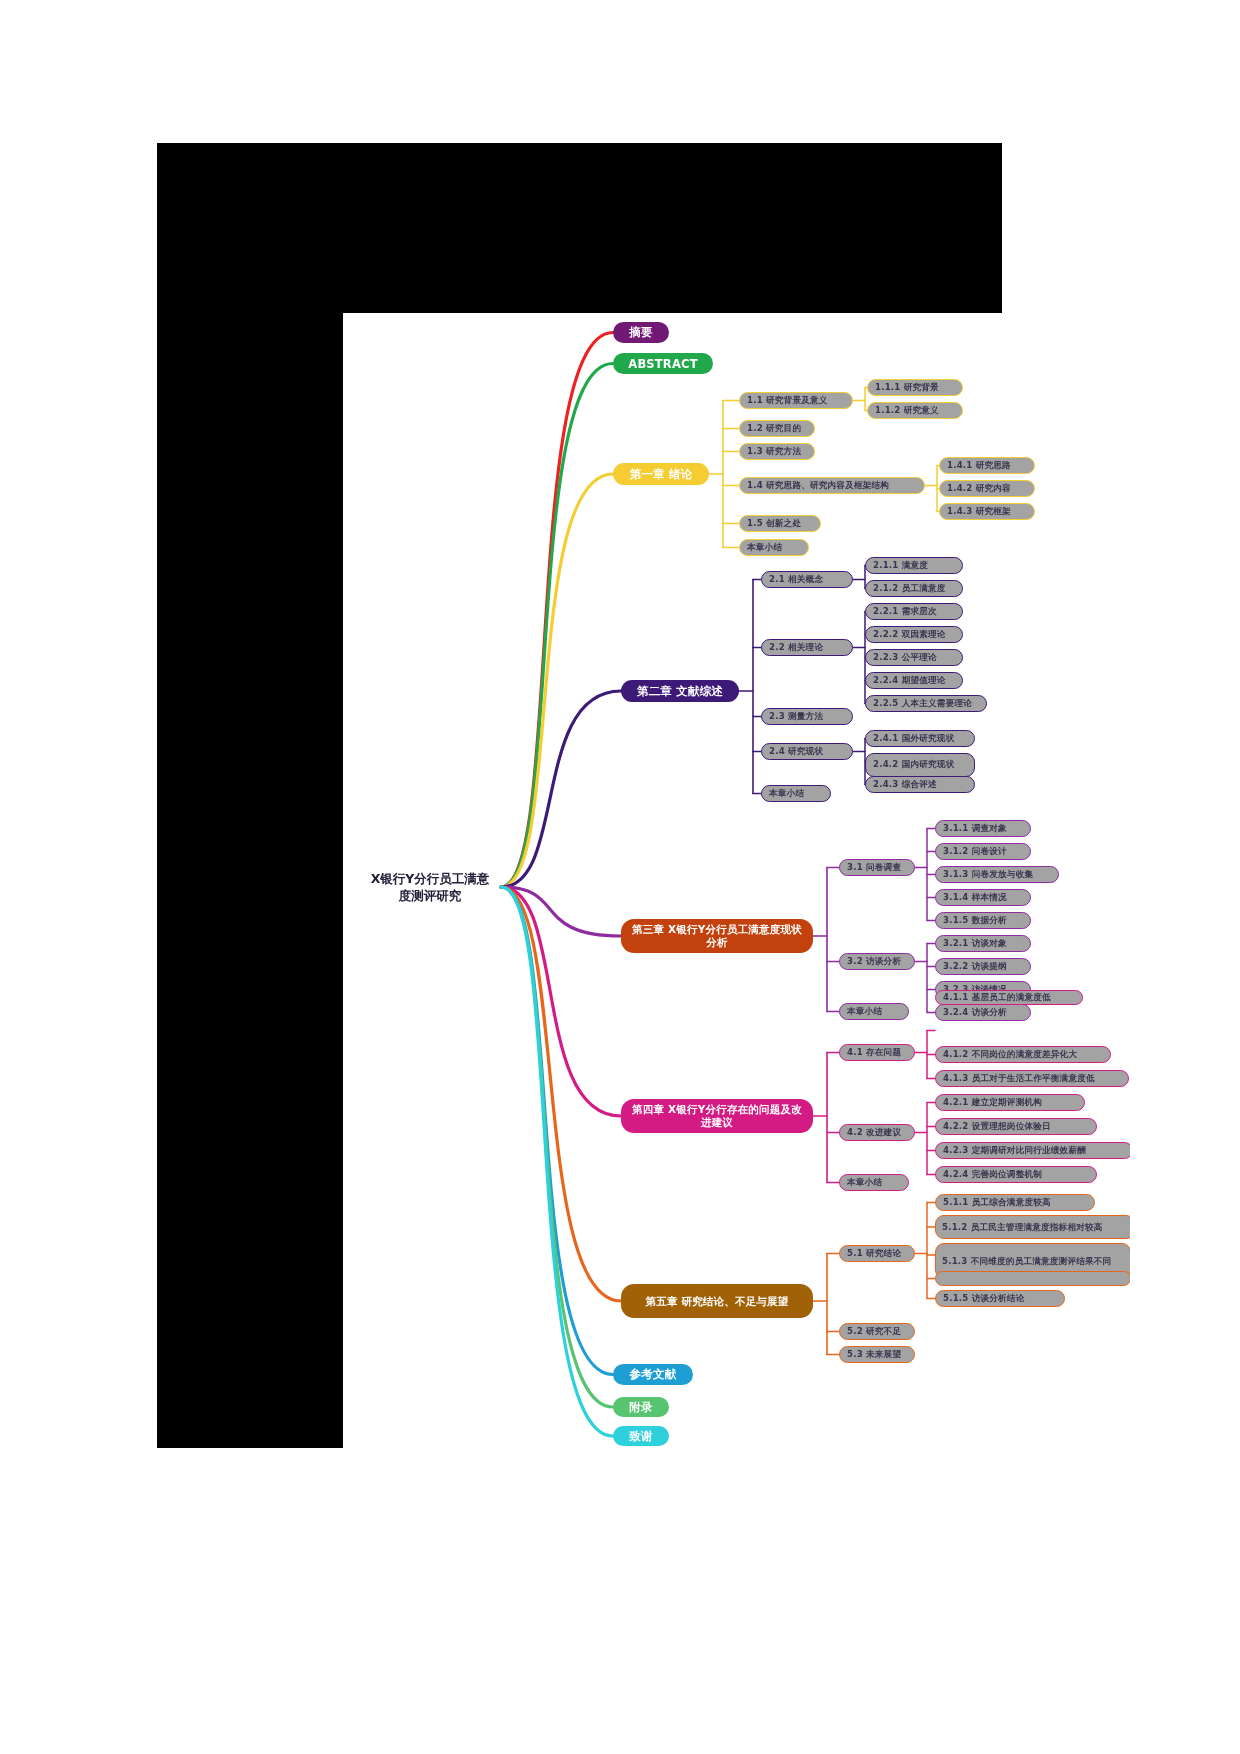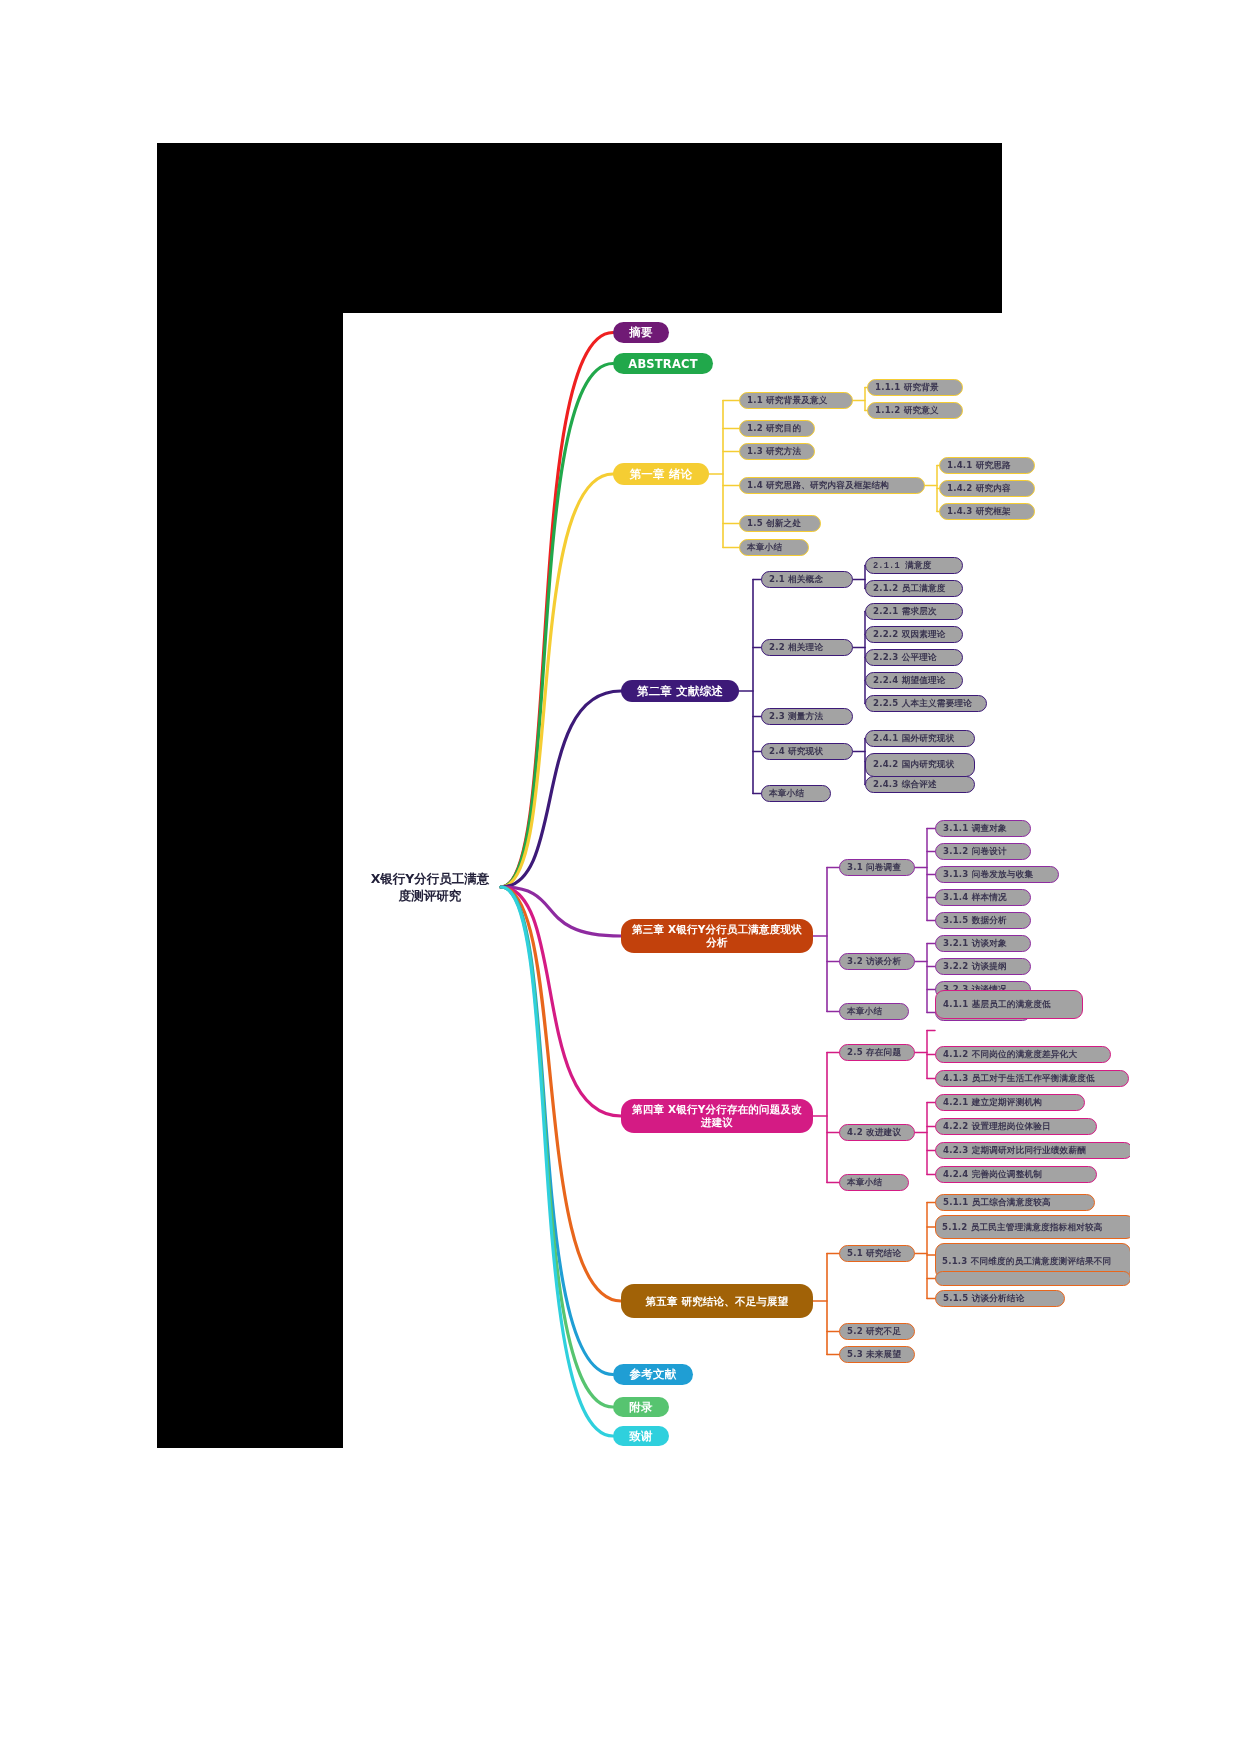--- a/index.html
+++ b/index.html
@@ -139,21 +139,21 @@
           <div class="node sub leftal" style="left: 396px; top: 107px; width: 76px; height: 17px; border-color: rgb(245, 205, 51);">1.2 研究目的</div>
           <div class="node sub leftal" style="left: 396px; top: 130px; width: 76px; height: 17px; border-color: rgb(245, 205, 51);">1.3 研究方法</div>
           <div class="node sub leftal" style="left: 396px; top: 164px; width: 186px; height: 17px; border-color: rgb(245, 205, 51);">1.4 研究思路、研究内容及框架结构</div>
           <div class="node sub leftal" style="left: 596px; top: 144px; width: 96px; height: 17px; border-color: rgb(245, 205, 51);">1.4.1 研究思路</div>
           <div class="node sub leftal" style="left: 596px; top: 167px; width: 96px; height: 17px; border-color: rgb(245, 205, 51);">1.4.2 研究内容</div>
           <div class="node sub leftal" style="left: 596px; top: 190px; width: 96px; height: 17px; border-color: rgb(245, 205, 51);">1.4.3 研究框架</div>
           <div class="node sub leftal" style="left: 396px; top: 202px; width: 82px; height: 17px; border-color: rgb(245, 205, 51);">1.5 创新之处</div>
           <div class="node sub leftal" style="left: 396px; top: 226px; width: 70px; height: 17px; border-color: rgb(245, 205, 51);">本章小结</div>
           <div class="node main one-line" style="left: 278px; top: 367px; width: 118px; height: 22px; background: rgb(61, 26, 120);">第二章 文献综述</div>
           <div class="node sub leftal" style="left: 418px; top: 258px; width: 92px; height: 17px; border-color: rgb(61, 26, 120);">2.1 相关概念</div>
-          <div class="node sub leftal" style="left: 522px; top: 244px; width: 98px; height: 17px; border-color: rgb(61, 26, 120); font-family: Liberation Mono, monospace;">2.1.1 满意度</div>
+          <div class="node sub leftal" style="left: 522px; top: 244px; width: 98px; height: 17px; border-color: rgb(61, 26, 120);">2.1.1 满意度</div>
           <div class="node sub leftal" style="left: 522px; top: 267px; width: 98px; height: 17px; border-color: rgb(61, 26, 120);">2.1.2 员工满意度</div>
           <div class="node sub leftal" style="left: 418px; top: 326px; width: 92px; height: 17px; border-color: rgb(61, 26, 120);">2.2 相关理论</div>
           <div class="node sub leftal" style="left: 522px; top: 290px; width: 98px; height: 17px; border-color: rgb(61, 26, 120);">2.2.1 需求层次</div>
           <div class="node sub leftal" style="left: 522px; top: 313px; width: 98px; height: 17px; border-color: rgb(61, 26, 120);">2.2.2 双因素理论</div>
           <div class="node sub leftal" style="left: 522px; top: 336px; width: 98px; height: 17px; border-color: rgb(61, 26, 120);">2.2.3 公平理论</div>
           <div class="node sub leftal" style="left: 522px; top: 359px; width: 98px; height: 17px; border-color: rgb(61, 26, 120);">2.2.4 期望值理论</div>
           <div class="node sub leftal" style="left: 522px; top: 382px; width: 122px; height: 17px; border-color: rgb(61, 26, 120);">2.2.5 人本主义需要理论</div>
           <div class="node sub leftal" style="left: 418px; top: 395px; width: 92px; height: 17px; border-color: rgb(61, 26, 120);">2.3 测量方法</div>
           <div class="node sub leftal" style="left: 418px; top: 430px; width: 92px; height: 17px; border-color: rgb(61, 26, 120);">2.4 研究现状</div>
           <div class="node sub leftal" style="left: 522px; top: 417px; width: 110px; height: 17px; border-color: rgb(61, 26, 120);">2.4.1 国外研究现状</div>
@@ -167,22 +167,22 @@
           <div class="node sub leftal" style="left: 592px; top: 553px; width: 124px; height: 17px; border-color: rgb(142, 43, 160);">3.1.3 问卷发放与收集</div>
           <div class="node sub leftal" style="left: 592px; top: 576px; width: 96px; height: 17px; border-color: rgb(142, 43, 160);">3.1.4 样本情况</div>
           <div class="node sub leftal" style="left: 592px; top: 599px; width: 96px; height: 17px; border-color: rgb(142, 43, 160);">3.1.5 数据分析</div>
           <div class="node sub leftal" style="left: 496px; top: 640px; width: 76px; height: 17px; border-color: rgb(142, 43, 160);">3.2 访谈分析</div>
           <div class="node sub leftal" style="left: 592px; top: 622px; width: 96px; height: 17px; border-color: rgb(142, 43, 160);">3.2.1 访谈对象</div>
           <div class="node sub leftal" style="left: 592px; top: 645px; width: 96px; height: 17px; border-color: rgb(142, 43, 160);">3.2.2 访谈提纲</div>
           <div class="node sub leftal" style="left: 592px; top: 668px; width: 96px; height: 17px; border-color: rgb(142, 43, 160);">3.2.3 访谈情况</div>
           <div class="node sub leftal" style="left: 592px; top: 691px; width: 96px; height: 17px; border-color: rgb(142, 43, 160);">3.2.4 访谈分析</div>
           <div class="node sub leftal" style="left: 496px; top: 690px; width: 70px; height: 17px; border-color: rgb(142, 43, 160);">本章小结</div>
           <div class="node main two-line" style="left: 278px; top: 786px; width: 192px; height: 34px; background: rgb(212, 27, 132);">第四章 X银行Y分行存在的问题及改进建议</div>
-          <div class="node sub leftal" style="left: 496px; top: 731px; width: 76px; height: 17px; border-color: rgb(212, 27, 132);">2.5 存在问题</div>
-          <div class="node sub leftal" style="left: 592px; top: 677px; width: 148px; height: 29px; border-color: rgb(212, 27, 132);">4.1.1 基层员工的满意度低</div>
+          <div class="node sub leftal" style="left: 496px; top: 731px; width: 76px; height: 17px; border-color: rgb(212, 27, 132);">4.1 存在问题</div>
+          <div class="node sub leftal" style="left: 592px; top: 677px; width: 148px; height: 15px; border-color: rgb(212, 27, 132);">4.1.1 基层员工的满意度低</div>
           <div class="node sub leftal" style="left: 592px; top: 733px; width: 176px; height: 17px; border-color: rgb(212, 27, 132);">4.1.2 不同岗位的满意度差异化大</div>
           <div class="node sub leftal" style="left: 592px; top: 757px; width: 194px; height: 17px; border-color: rgb(212, 27, 132);">4.1.3 员工对于生活工作平衡满意度低</div>
           <div class="node sub leftal" style="left: 496px; top: 811px; width: 76px; height: 17px; border-color: rgb(212, 27, 132);">4.2 改进建议</div>
           <div class="node sub leftal" style="left: 592px; top: 781px; width: 150px; height: 17px; border-color: rgb(212, 27, 132);">4.2.1 建立定期评测机构</div>
           <div class="node sub leftal" style="left: 592px; top: 805px; width: 162px; height: 17px; border-color: rgb(212, 27, 132);">4.2.2 设置理想岗位体验日</div>
           <div class="node sub leftal" style="left: 592px; top: 829px; width: 198px; height: 17px; border-color: rgb(212, 27, 132);">4.2.3 定期调研对比同行业绩效薪酬</div>
           <div class="node sub leftal" style="left: 592px; top: 853px; width: 162px; height: 17px; border-color: rgb(212, 27, 132);">4.2.4 完善岗位调整机制</div>
           <div class="node sub leftal" style="left: 496px; top: 861px; width: 70px; height: 17px; border-color: rgb(212, 27, 132);">本章小结</div>
           <div class="node main two-line" style="left: 278px; top: 971px; width: 192px; height: 34px; background: #a16207;">第五章 研究结论、不足与展望</div>
           <div class="node sub leftal" style="left: 496px; top: 932px; width: 76px; height: 17px; border-color: rgb(232, 102, 28);">5.1 研究结论</div>

